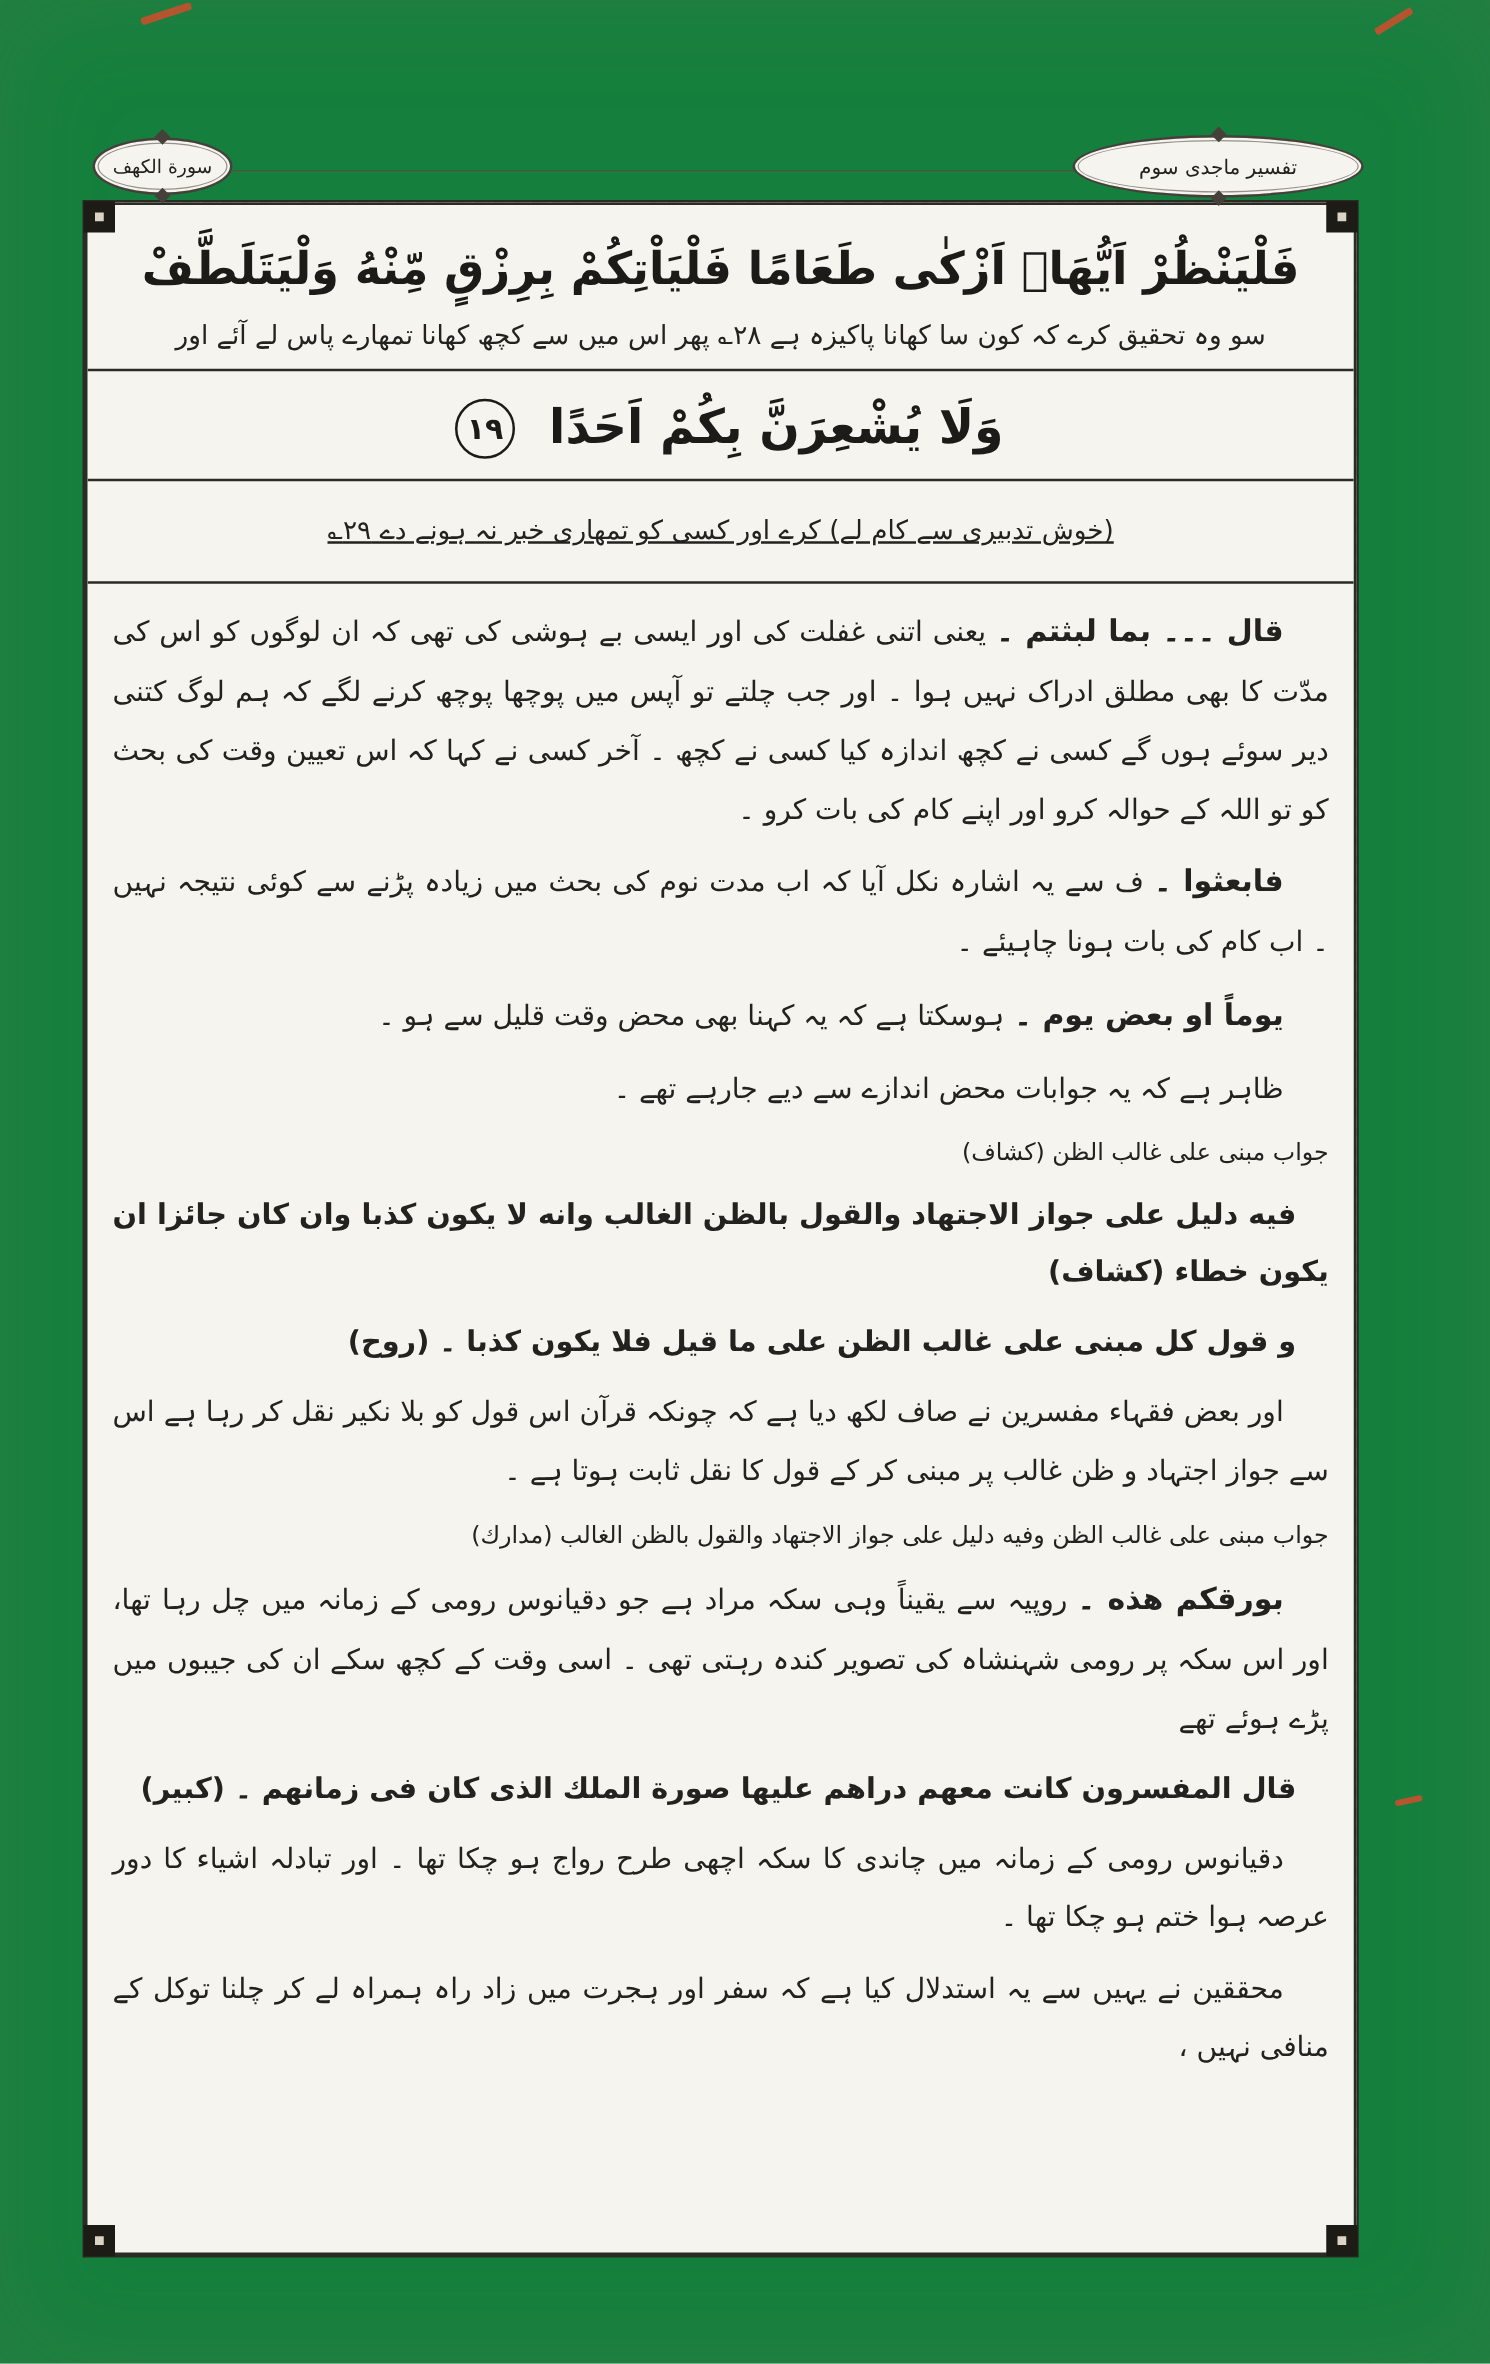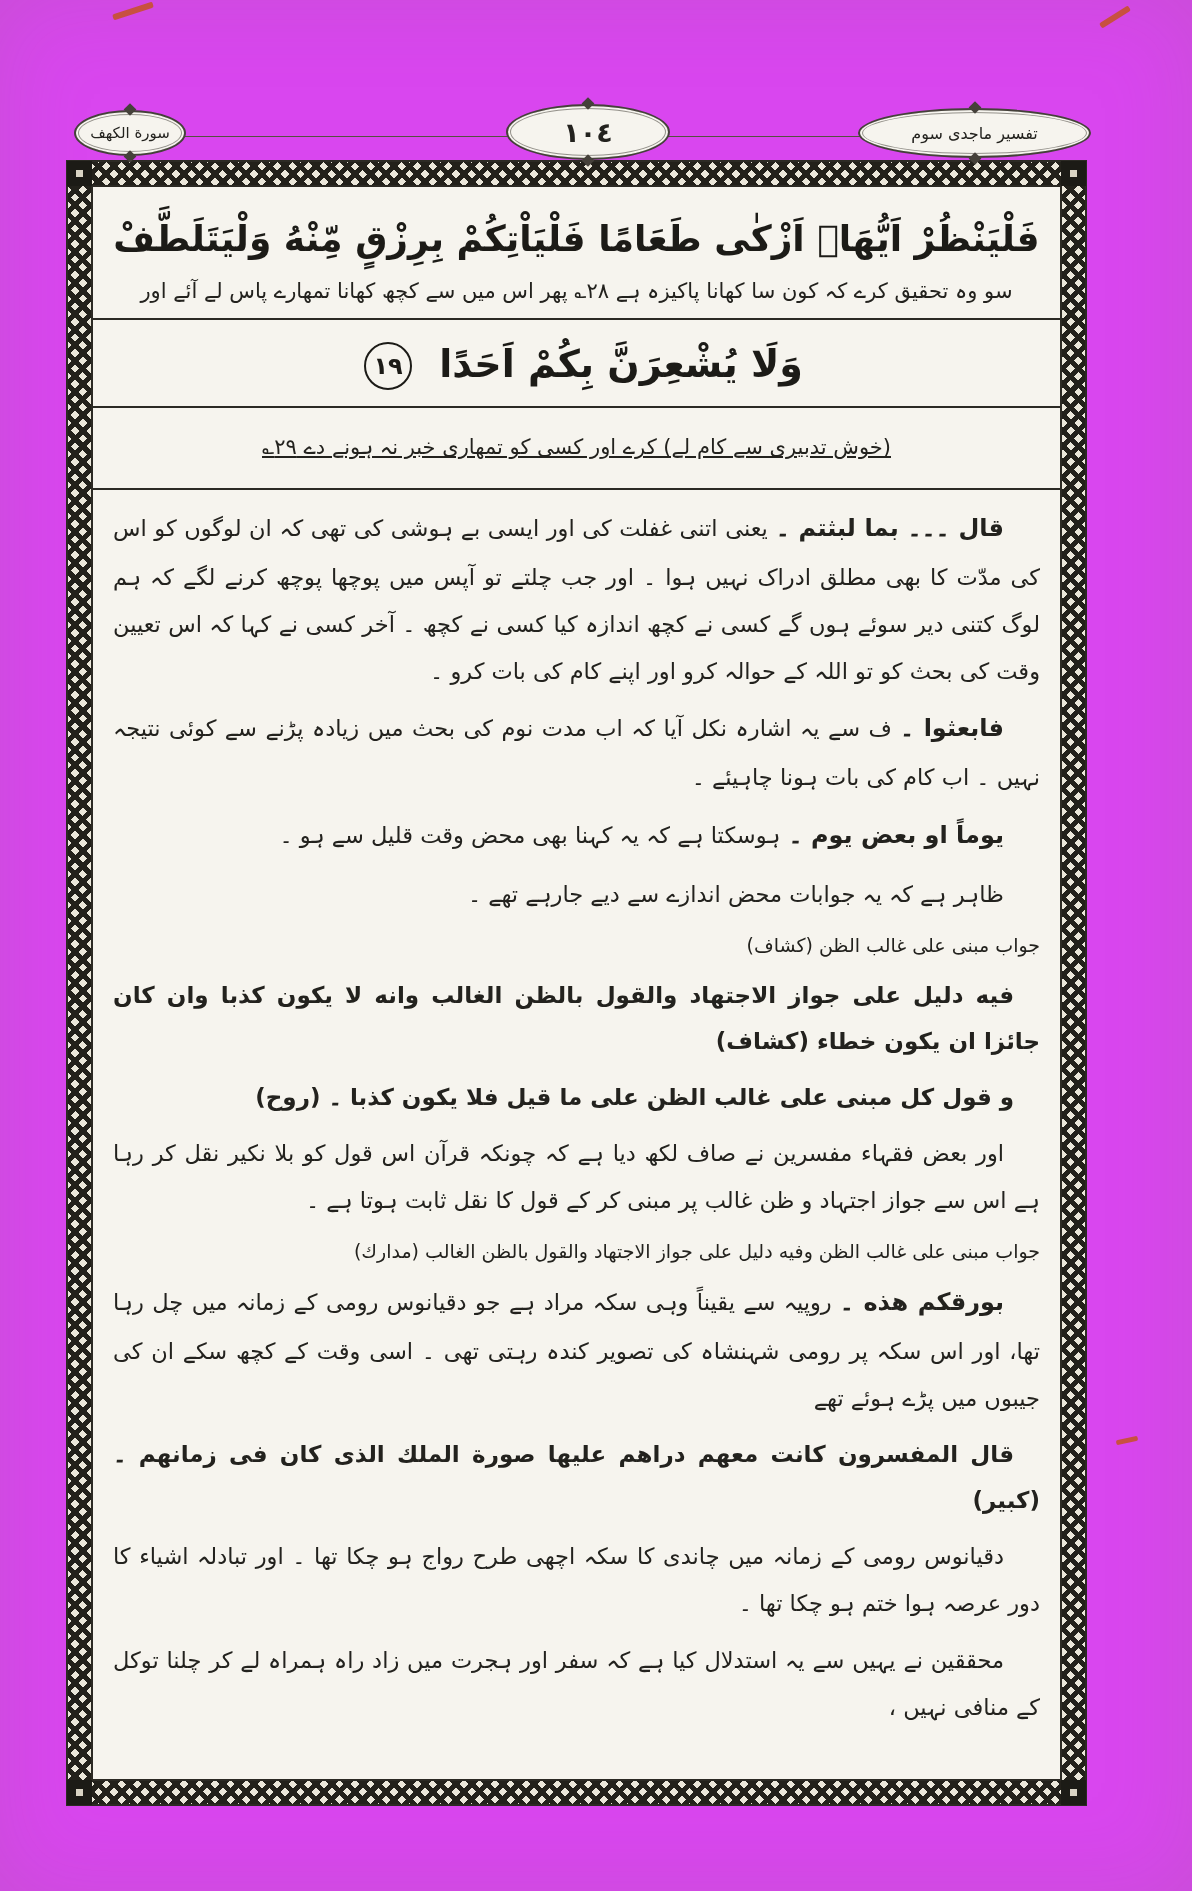--- a/index.html
+++ b/index.html
@@ -1,21 +1,21 @@
 <!DOCTYPE html>
 <html lang="ur" dir="ltr"><head>
 <meta charset="utf-8">
 <style>
   html, body { margin: 0; padding: 0; background: #ffffff; }
 
   .sheet {
     position: relative;
     width: 1192px;
     height: 1891px;
-    background: #d946ef;
+    background: #15803d;
     overflow: hidden;
     font-family: "DejaVu Sans", sans-serif;
     color: #23221e;
     box-shadow: inset 0 0 90px rgba(125,118,100,0.18);
   }
 
   
   .red-mark {
     position: absolute;
     background: #c7512d;
@@ -61,21 +61,20 @@
   .c-center { left: 506px; top: 104px; width: 160px; height: 52px; font-size: 27px; font-weight: bold; }
   .c-right  { left: 858px; top: 108px; width: 229px; height: 46px; font-size: 16px; }
 
   
   .frame {
     position: absolute;
     left: 66px; top: 160px;
     width: 1021px; height: 1646px;
     box-sizing: border-box;
     border: 2px solid #2c2a24;
-    padding: 23px;
     background:
       repeating-linear-gradient(45deg,  #23211b 0 5px, rgba(0,0,0,0) 5px 11px),
       repeating-linear-gradient(135deg, #23211b 0 5px, #ebe7da 5px 11px);
   }
   .corner {
     position: absolute;
     width: 25px; height: 25px;
     background: #1c1b16;
     z-index: 3;
   }
@@ -173,23 +172,20 @@
 
   <div class="red-mark m1"></div>
   <div class="red-mark m2"></div>
   <div class="red-mark m3"></div>
 
   <div class="header-line"></div>
 
   <div class="cartouche c-left">
     <span>سورة الكهف</span>
   </div>
-  <div class="cartouche c-center">
-    <span>١٠٤</span>
-  </div>
   <div class="cartouche c-right">
     <span>تفسير ماجدى سوم</span>
   </div>
 
   <div class="frame">
     <div class="corner tl"></div>
     <div class="corner tr"></div>
     <div class="corner bl"></div>
     <div class="corner br"></div>
 

